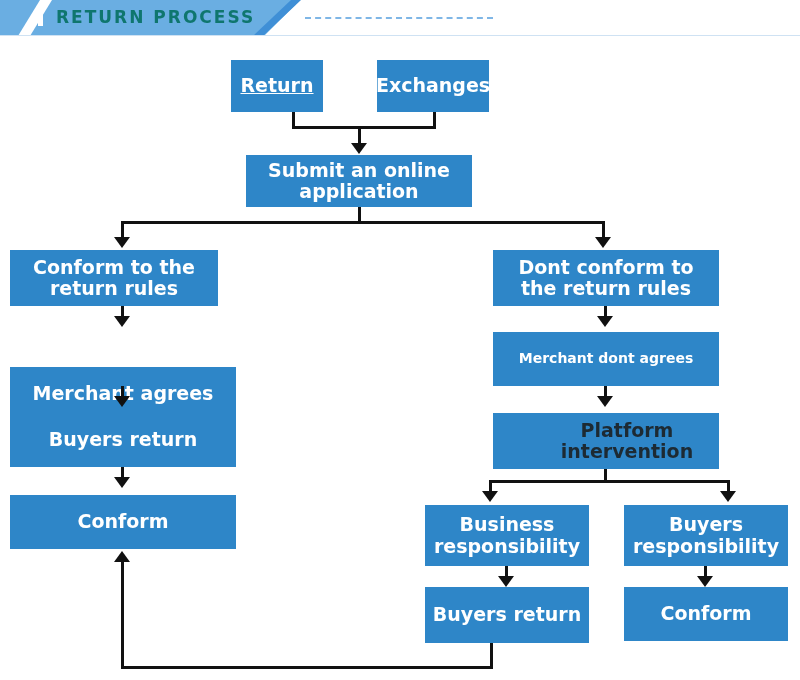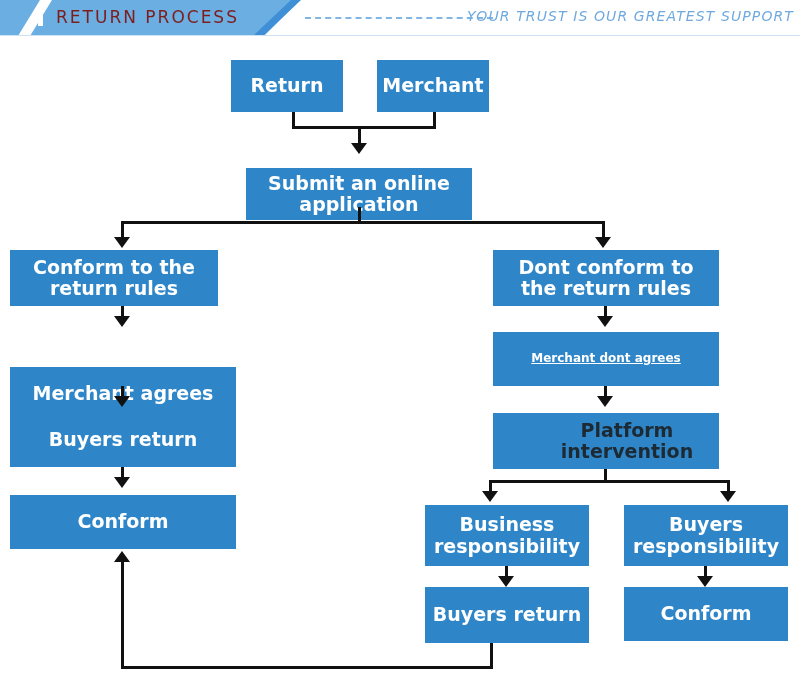--- a/index.html
+++ b/index.html
@@ -44,25 +44,25 @@
   }
   .header-tick {
     position: absolute;
     left: 38px; top: 10px;
     width: 5px; height: 16px;
     background: #ffffff;
   }
   .header-title {
     position: absolute;
     left: 56px; top: 7px;
-    color: #7f1d1d;
+    color: #0f766e;
     font-size: 17px;
     letter-spacing: 2.0px;
     font-family: "DejaVu Sans", sans-serif;
-    font-weight: 400;
+    font-weight: 700;
     white-space: nowrap;
   }
   .header-dashes {
     position: absolute;
     left: 305px; top: 17px;
     width: 188px; height: 0;
     border-top: 2px dashed #7fb6e6;
   }
   .header-tagline {
     position: absolute;
@@ -94,22 +94,21 @@
     font-size: 19px;
     line-height: 1.12;
     box-sizing: border-box;
     padding: 2px 6px;
   }
   .node.dark-text {
     color: #1d2a33;
     font-weight: bold;
   }
   .node.small {
-    font-size: 12px;
-    text-decoration: underline;
+    font-size: 14px;
   }
 
   
   .vline, .hline {
     position: absolute;
     background: #111111;
   }
   .vline { width: 3px; }
   .hline { height: 3px; }
 
@@ -131,35 +130,34 @@
 </head>
 <body>
 
 <div class="header">
   <div class="header-band"></div>
   <div class="header-slash"></div>
   <div class="header-wedge"></div>
   <div class="header-tick"></div>
   <div class="header-title">RETURN PROCESS</div>
   <div class="header-dashes"></div>
-  <div class="header-tagline">YOUR TRUST IS OUR GREATEST SUPPORT</div>
   <div class="header-rule"></div>
 </div>
 
-<div class="node" style="left:231px; top:60px; width:112px; height:52px;">Return</div>
-
-<div class="node" style="left:377px; top:60px; width:112px; height:52px;">Merchant</div>
+<div class="node" style="left:231px; top:60px; width:92px; height:52px;text-decoration:underline;">Return</div>
+
+<div class="node" style="left:377px; top:60px; width:112px; height:52px;">Exchanges</div>
 
 <div class="vline" style="left:292px; top:112px; height:16px;"></div>
 <div class="vline" style="left:433px; top:112px; height:16px;"></div>
 <div class="hline" style="left:292px; top:126px; width:144px;"></div>
 <div class="vline" style="left:358px; top:126px; height:20px;"></div>
 <div class="arrow-down" style="left:351px; top:143px;"></div>
 
-<div class="node" style="left:246px; top:168px; width:226px; height:52px;">Submit an online application</div>
+<div class="node" style="left:246px; top:155px; width:226px; height:52px;">Submit an online application</div>
 
 <div class="vline" style="left:358px; top:207px; height:17px;"></div>
 <div class="hline" style="left:121px; top:221px; width:484px;"></div>
 <div class="vline" style="left:121px; top:221px; height:19px;"></div>
 <div class="vline" style="left:602px; top:221px; height:19px;"></div>
 <div class="arrow-down" style="left:114px; top:237px;"></div>
 <div class="arrow-down" style="left:595px; top:237px;"></div>
 
 <div class="node" style="left:10px; top:250px; width:208px; height:56px;">Conform to the return rules</div>
 

